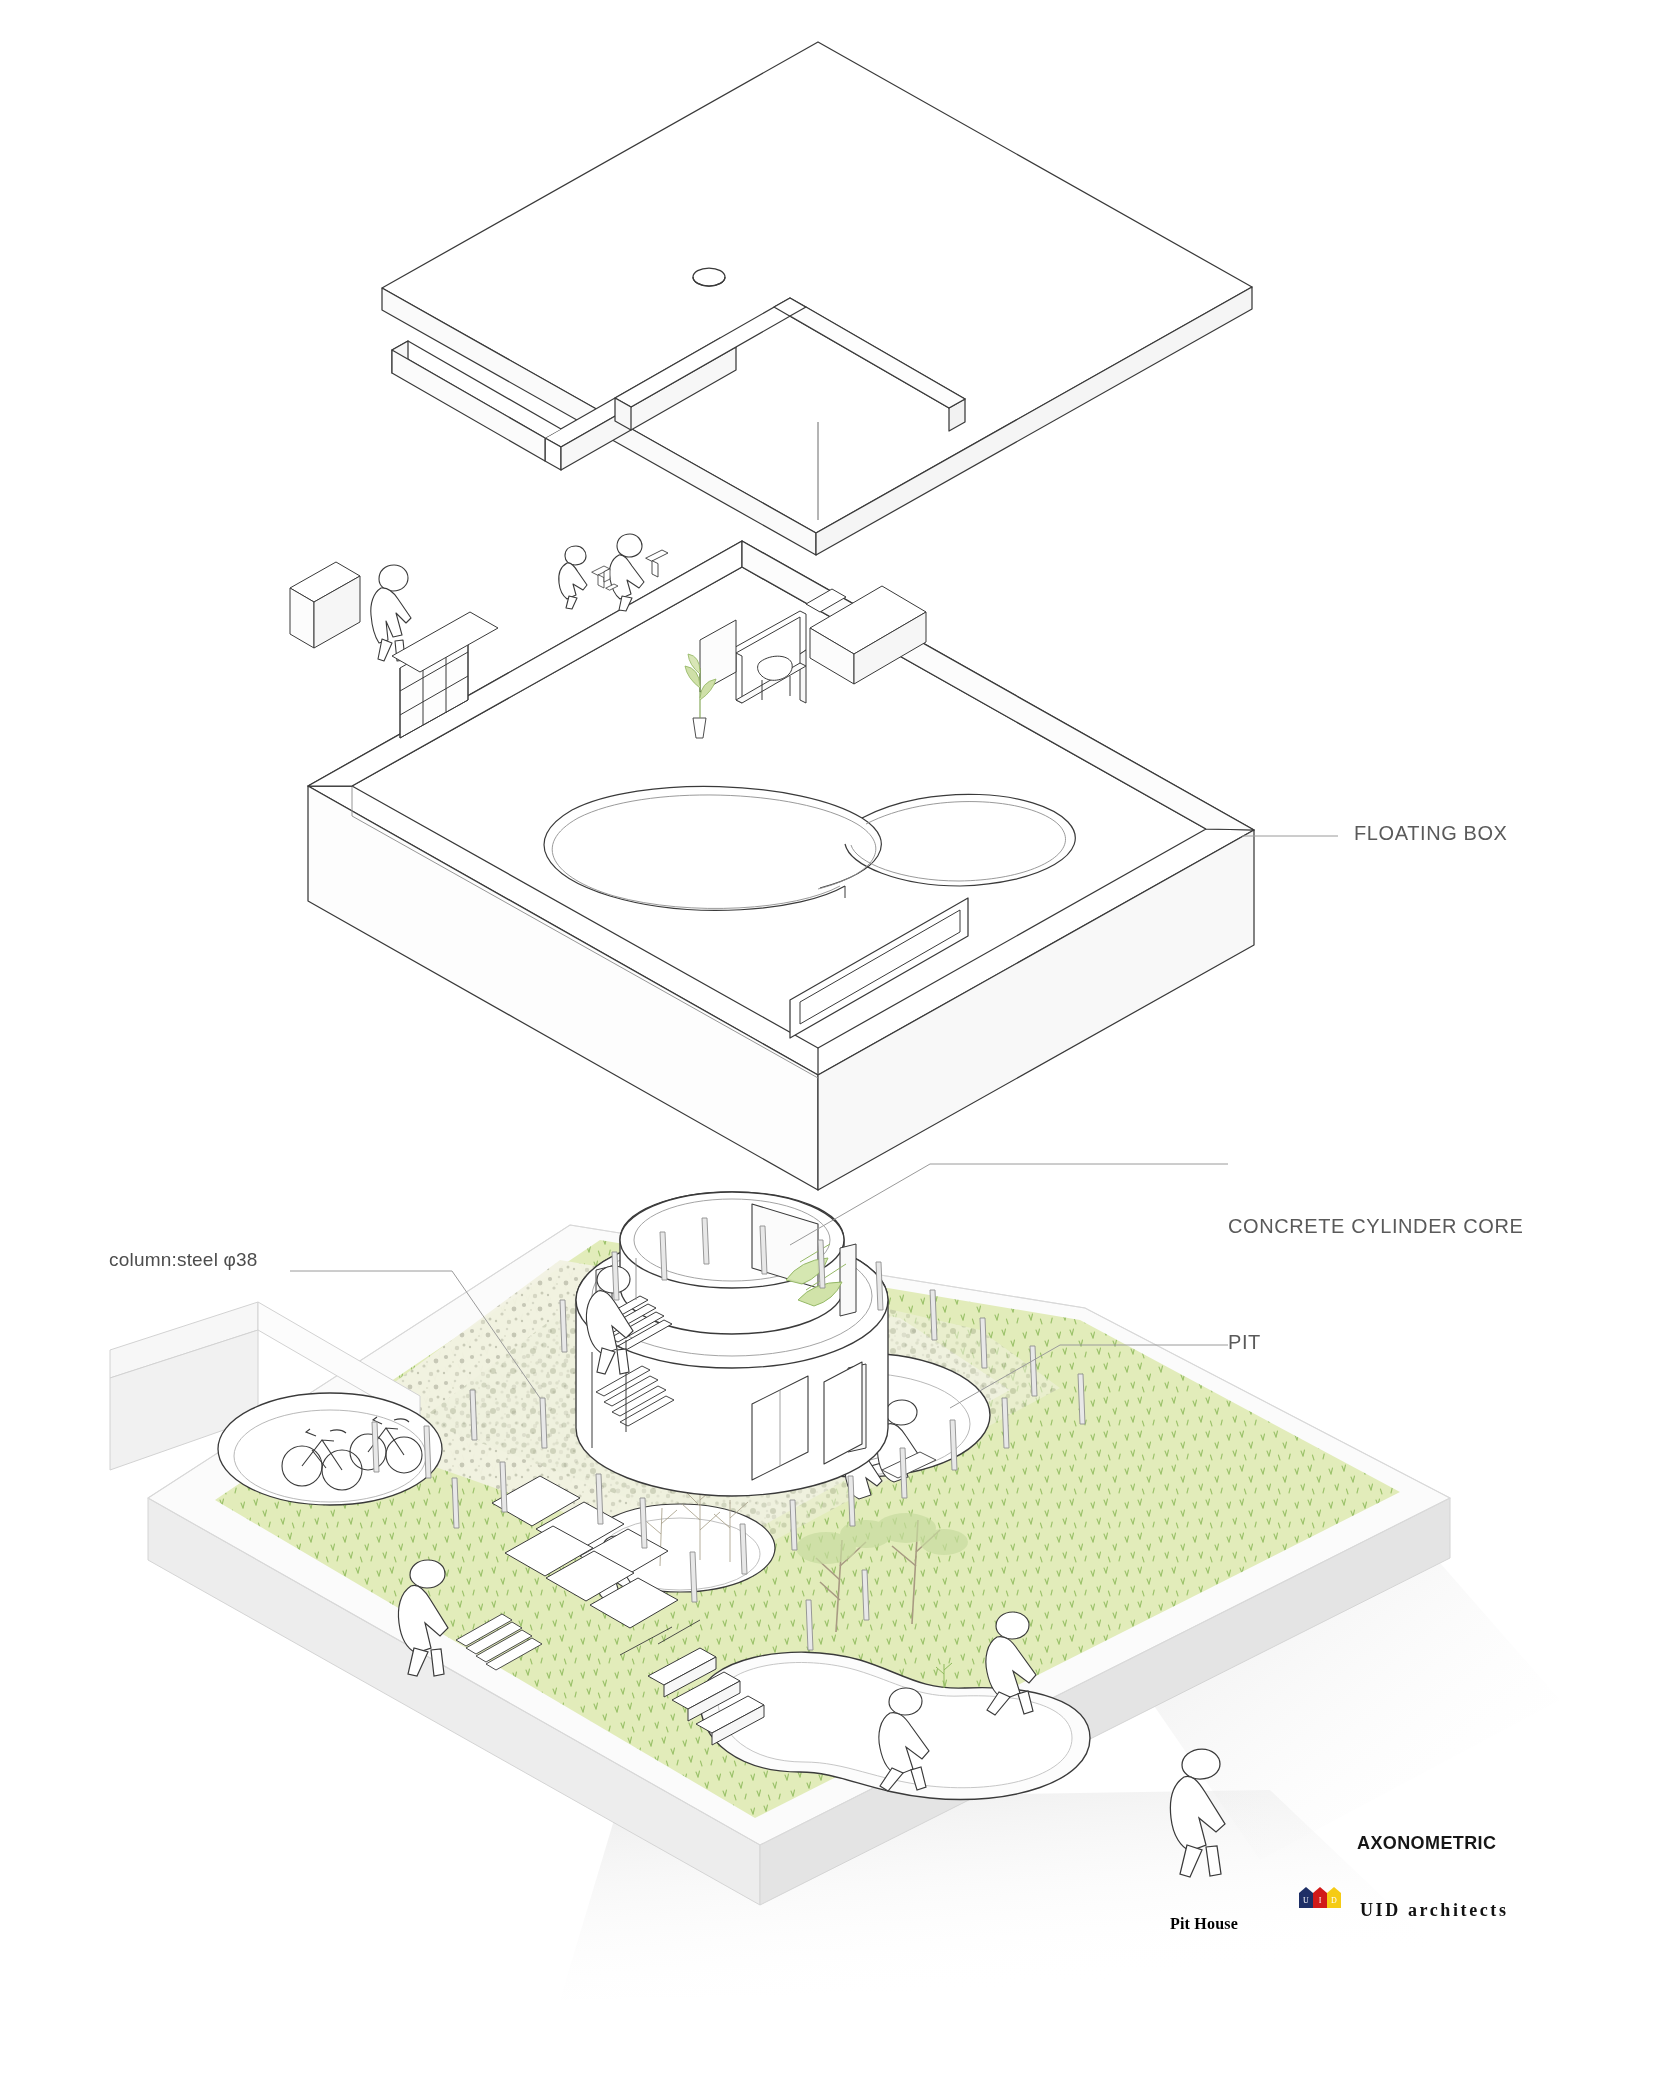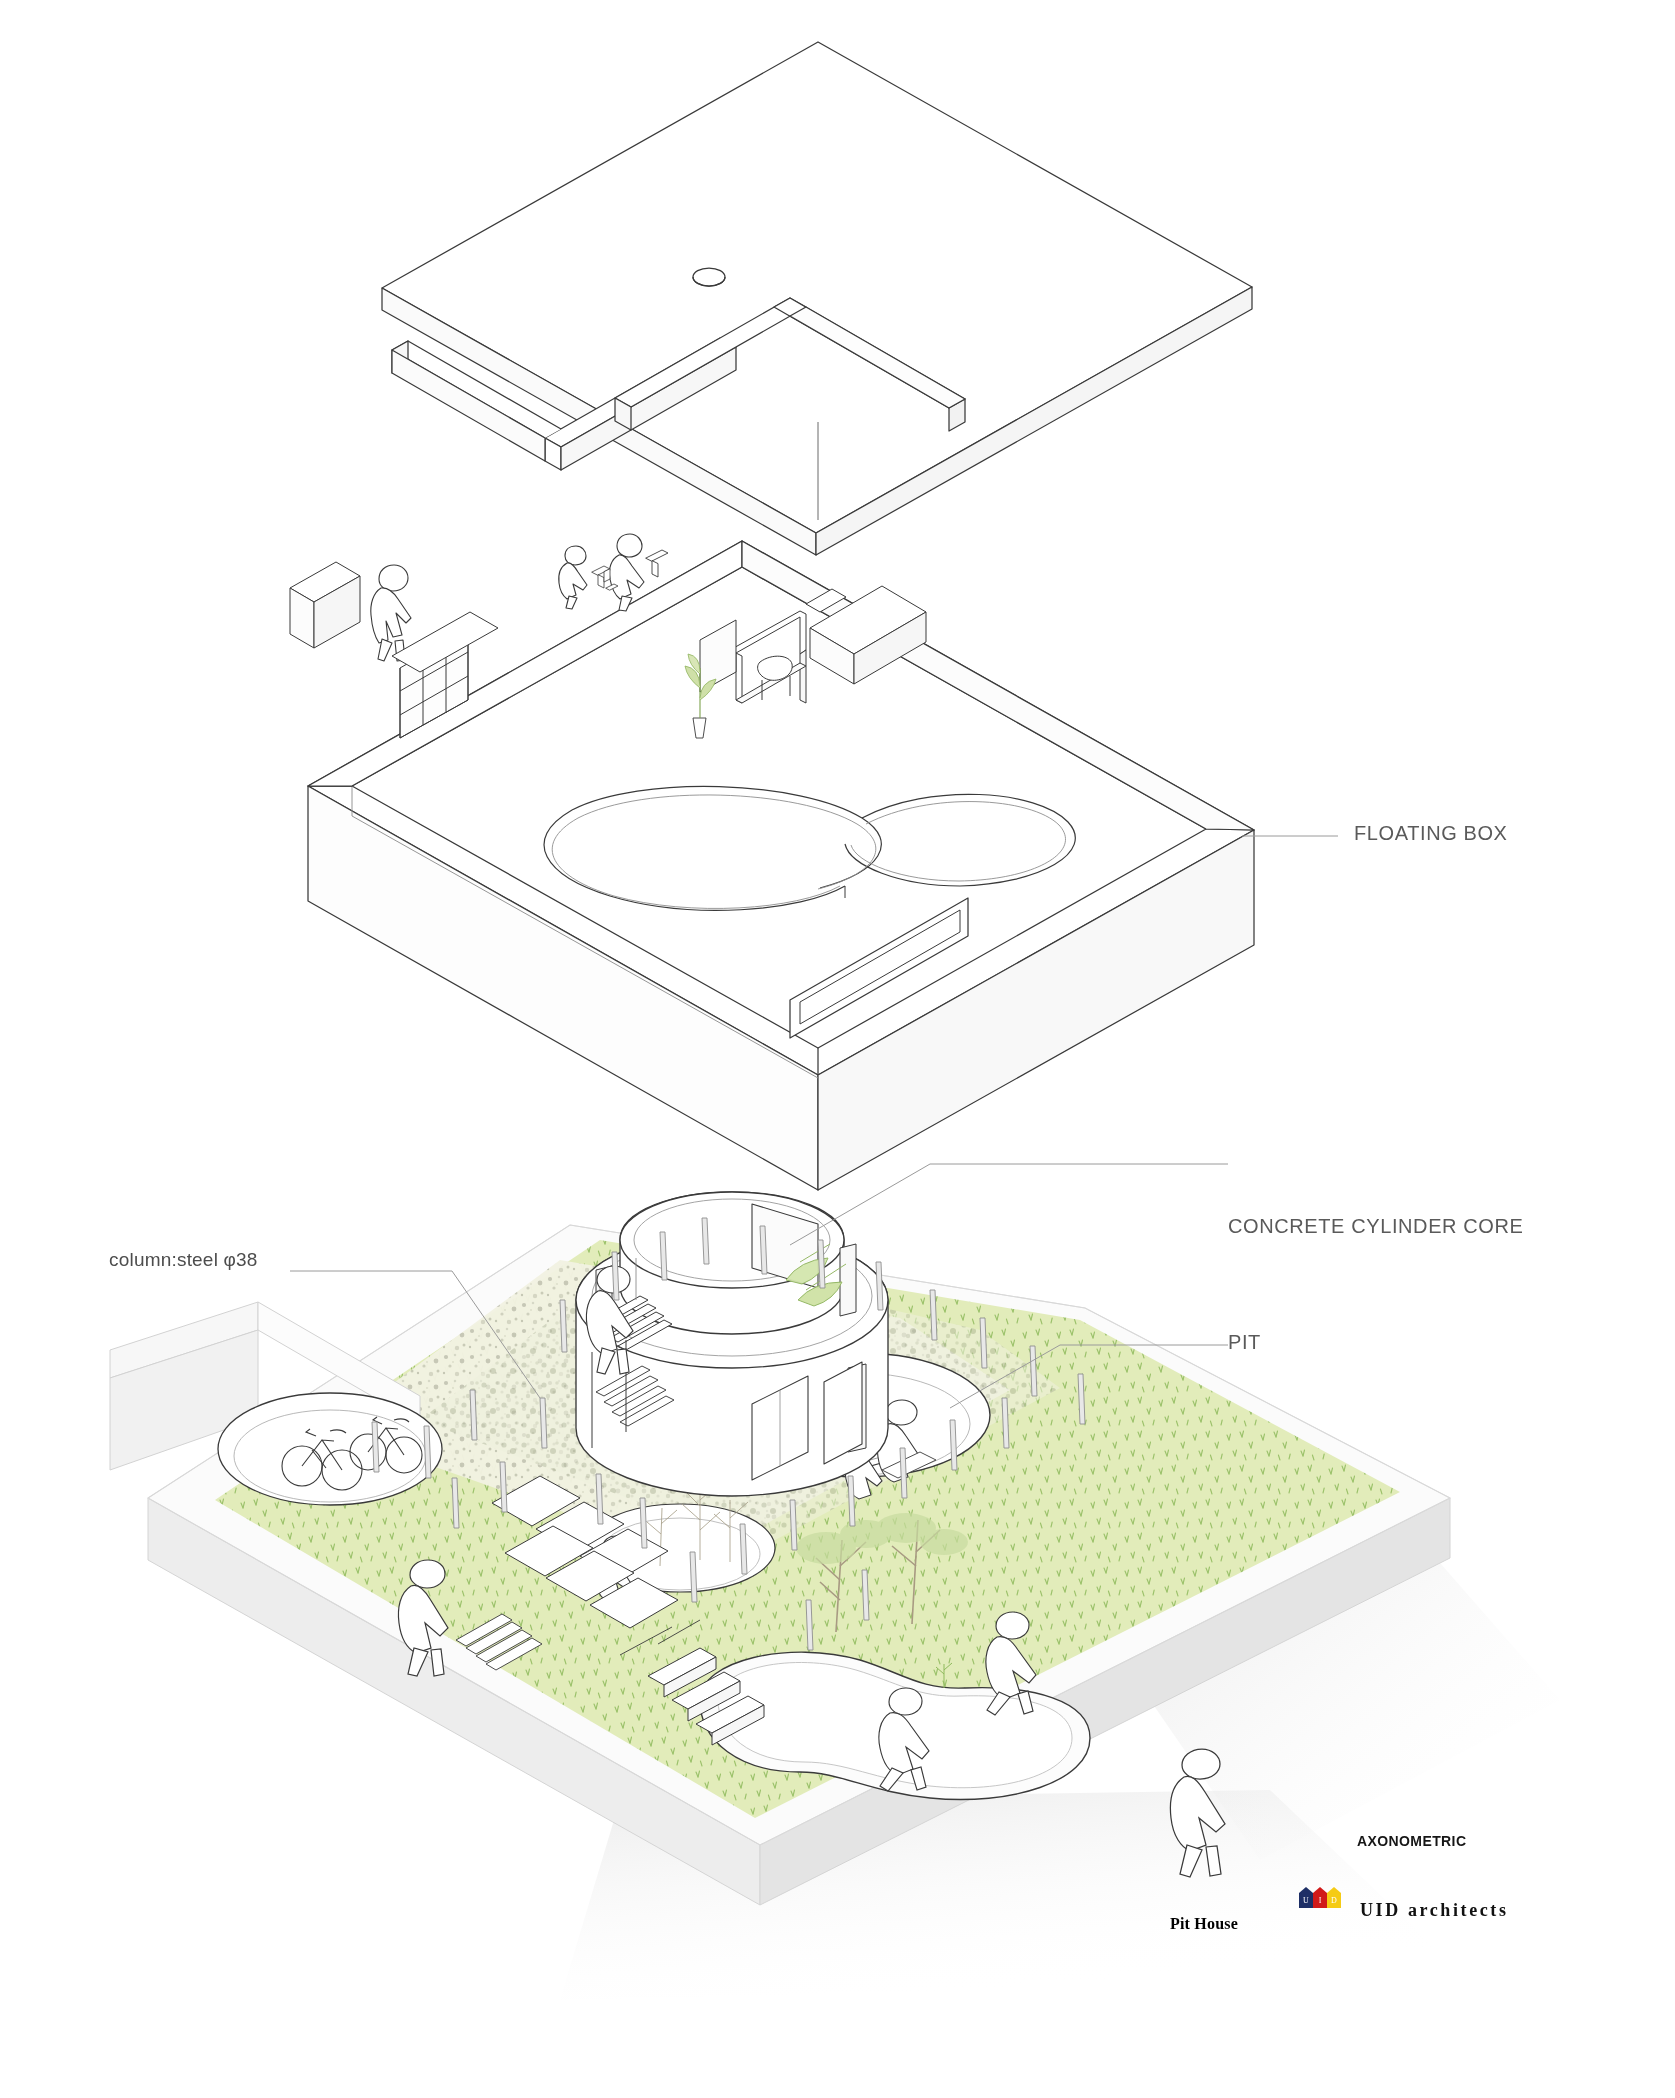--- a/index.html
+++ b/index.html
@@ -21,21 +21,21 @@
     white-space:nowrap;
     font-size:20px;
     line-height:1;
   }
   .anno.small{font-size:19px;letter-spacing:.2px;color:#4d4d4d;}
 
   
   .titleblock{position:absolute;}
   #axonometric-title{
     left:1357px;top:1833px;
-    font-size:14px;font-weight:bold;color:#161616;letter-spacing:.4px;
+    font-size:18px;font-weight:bold;color:#161616;letter-spacing:.4px;
     font-family:"Liberation Sans", sans-serif;white-space:nowrap;
   }
   #project-name{
     left:1170px;top:1895px;
     font-size:16px;font-weight:bold;color:#000000;letter-spacing:.2px;
     font-family:Liberation Serif, serif;white-space:nowrap;margin-top:20px;
   }
   #firm-logo{
     left:1297px;top:1884px;width:52px;height:28px;
   }

